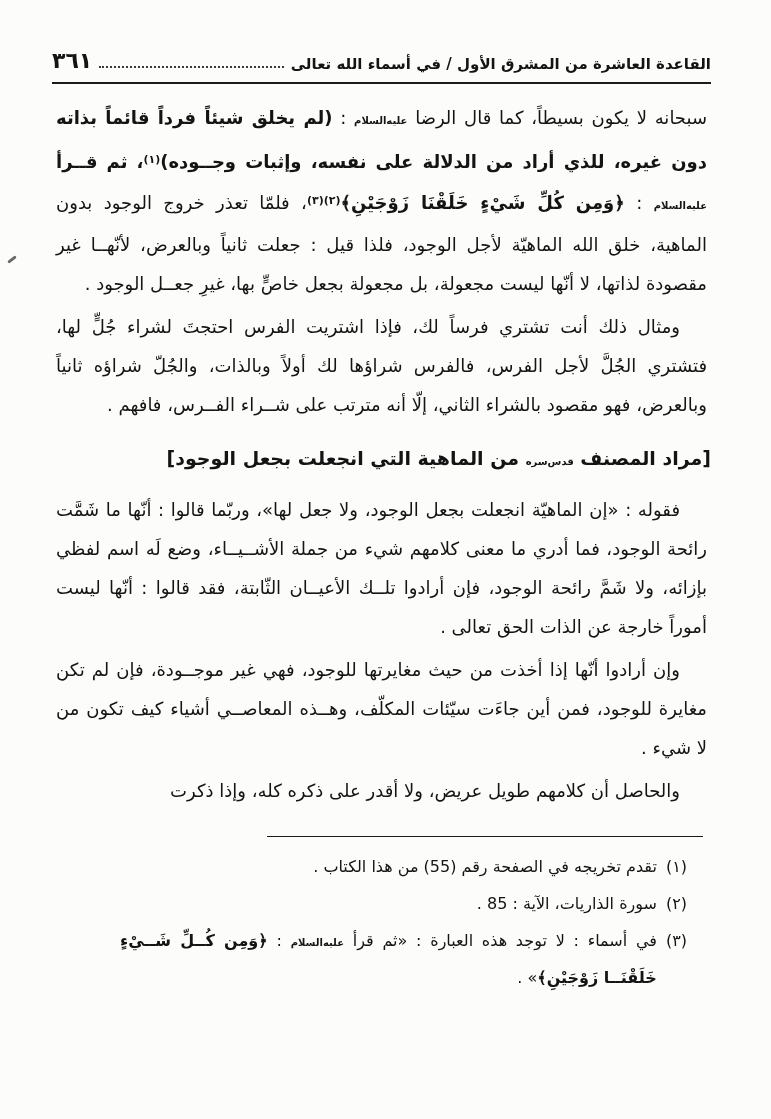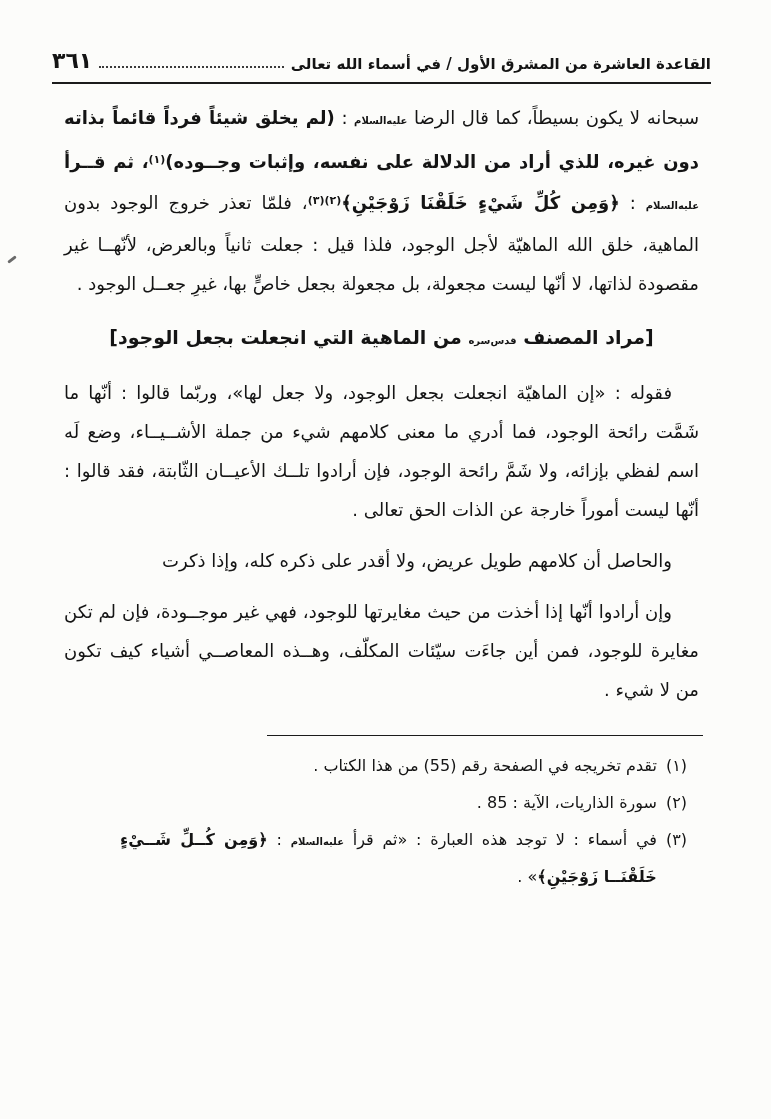--- a/index.html
+++ b/index.html
@@ -10,26 +10,26 @@
   }
   .page{position:relative;width:771px;height:1119px;box-sizing:border-box;padding:48px 60px 0 52px;}
   
   .header{display:flex;align-items:flex-end;font-weight:700;font-size:15px;}
   .h-title{white-space:nowrap;}
   .leader{flex:1;border-bottom:2px dotted #3a3a3a;margin:0 7px 5px 7px;height:1px;}
   .h-num{font-size:22px;font-weight:700;}
   .rule{border-top:2px solid #1b1b1b;margin-top:9px;}
   
   .body-text{margin-top:14px;font-size:18px;line-height:39px;text-align:justify;}
-  .para{margin:12px;}
+  .para{margin:4px;}
   .indent{text-indent:27px;}
   .bold{font-weight:700;}
   .honorific{font-size:10px;font-weight:700;white-space:nowrap;}
   .fnref{font-size:11px;font-weight:700;vertical-align:5px;letter-spacing:-0.5px;white-space:nowrap;}
-  .heading{font-size:19px;font-weight:700;text-align:center;margin:14px 0 8px 0;line-height:40px;}
+  .heading{font-size:19px;font-weight:700;text-align:right;margin:14px 0 8px 0;line-height:40px;}
   
   .fn-rule{width:436px;border-top:1.5px solid #1b1b1b;margin:26px 8px 12px 0;}
   .footnotes{margin:0 24px 0 68px;font-size:16px;line-height:35px;text-align:justify;}
   .fn{display:flex;gap:9px;align-items:flex-start;margin-bottom:2px;}
   .fn-num{white-space:nowrap;}
   .fn-text{flex:1;}
   
   .artifact{position:absolute;left:7px;top:258px;width:10px;height:3px;background:#6a6a6a;transform:rotate(-38deg);border-radius:2px;}
 </style>
 </head>
@@ -43,35 +43,38 @@
     <span class="h-num">٣٦١</span>
   </div>
   <div class="rule"></div>
 
   <div class="body-text">
 
     <p class="para">
       <span>سبحانه لا يكون بسيطاً، كما قال الرضا </span><span class="honorific">عليه‌السلام</span><span> : </span><span class="bold">(لم يخلق شيئاً فرداً قائماً بذاته دون غيره، للذي أراد من الدلالة على نفسه، وإثبات وجــوده)</span><span class="fnref">(١)</span><span class="bold">، ثم قــرأ </span><span class="honorific">عليه‌السلام</span><span> : </span><span class="bold">﴿وَمِن كُلِّ شَيْءٍ خَلَقْنَا زَوْجَيْنِ﴾</span><span class="fnref">(٢)(٣)</span><span>، فلمّا تعذر خروج الوجود بدون الماهية، خلق الله الماهيّة لأجل الوجود، فلذا قيل : جعلت ثانياً وبالعرض، لأنّهــا غير مقصودة لذاتها، لا أنّها ليست مجعولة، بل مجعولة بجعل خاصٍّ بها، غيرِ جعــل الوجود .</span>
     </p>
 
+    <p class="para indent">
+      <span>ومثال ذلك أنت تشتري فرساً لك، فإذا اشتريت الفرس احتجتَ لشراء جُلٍّ لها، فتشتري الجُلَّ لأجل الفرس، فالفرس شراؤها لك أولاً وبالذات، والجُلّ شراؤه ثانياً وبالعرض، فهو مقصود بالشراء الثاني، إلّا أنه مترتب على شــراء الفــرس، فافهم .</span>
+    </p>
 
     <h2 class="heading">
       <span>[مراد المصنف </span><span class="honorific">قدس‌سره</span><span> من الماهية التي انجعلت بجعل الوجود]</span>
     </h2>
 
     <p class="para indent">
       <span>فقوله : «إن الماهيّة انجعلت بجعل الوجود، ولا جعل لها»، وربّما قالوا : أنّها ما شَمَّت رائحة الوجود، فما أدري ما معنى كلامهم شيء من جملة الأشــيــاء، وضع لَه اسم لفظي بإزائه، ولا شَمَّ رائحة الوجود، فإن أرادوا تلــك الأعيــان الثّابتة، فقد قالوا : أنّها ليست أموراً خارجة عن الذات الحق تعالى .</span>
     </p>
 
     <p class="para indent">
-      <span>والحاصل أن كلامهم طويل عريض، ولا أقدر على ذكره كله، وإذا ذكرت</span>
+      <span>وإن أرادوا أنّها إذا أخذت من حيث مغايرتها للوجود، فهي غير موجــودة، فإن لم تكن مغايرة للوجود، فمن أين جاءَت سيّئات المكلّف، وهــذه المعاصــي أشياء كيف تكون من لا شيء .</span>
     </p>
 
     <p class="para indent">
-      <span>وإن أرادوا أنّها إذا أخذت من حيث مغايرتها للوجود، فهي غير موجــودة، فإن لم تكن مغايرة للوجود، فمن أين جاءَت سيّئات المكلّف، وهــذه المعاصــي أشياء كيف تكون من لا شيء .</span>
+      <span>والحاصل أن كلامهم طويل عريض، ولا أقدر على ذكره كله، وإذا ذكرت</span>
     </p>
 
   </div>
 
   <div class="fn-rule"></div>
 
   <div class="footnotes">
 
     <div class="fn">
       <span class="fn-num">(١)</span>

